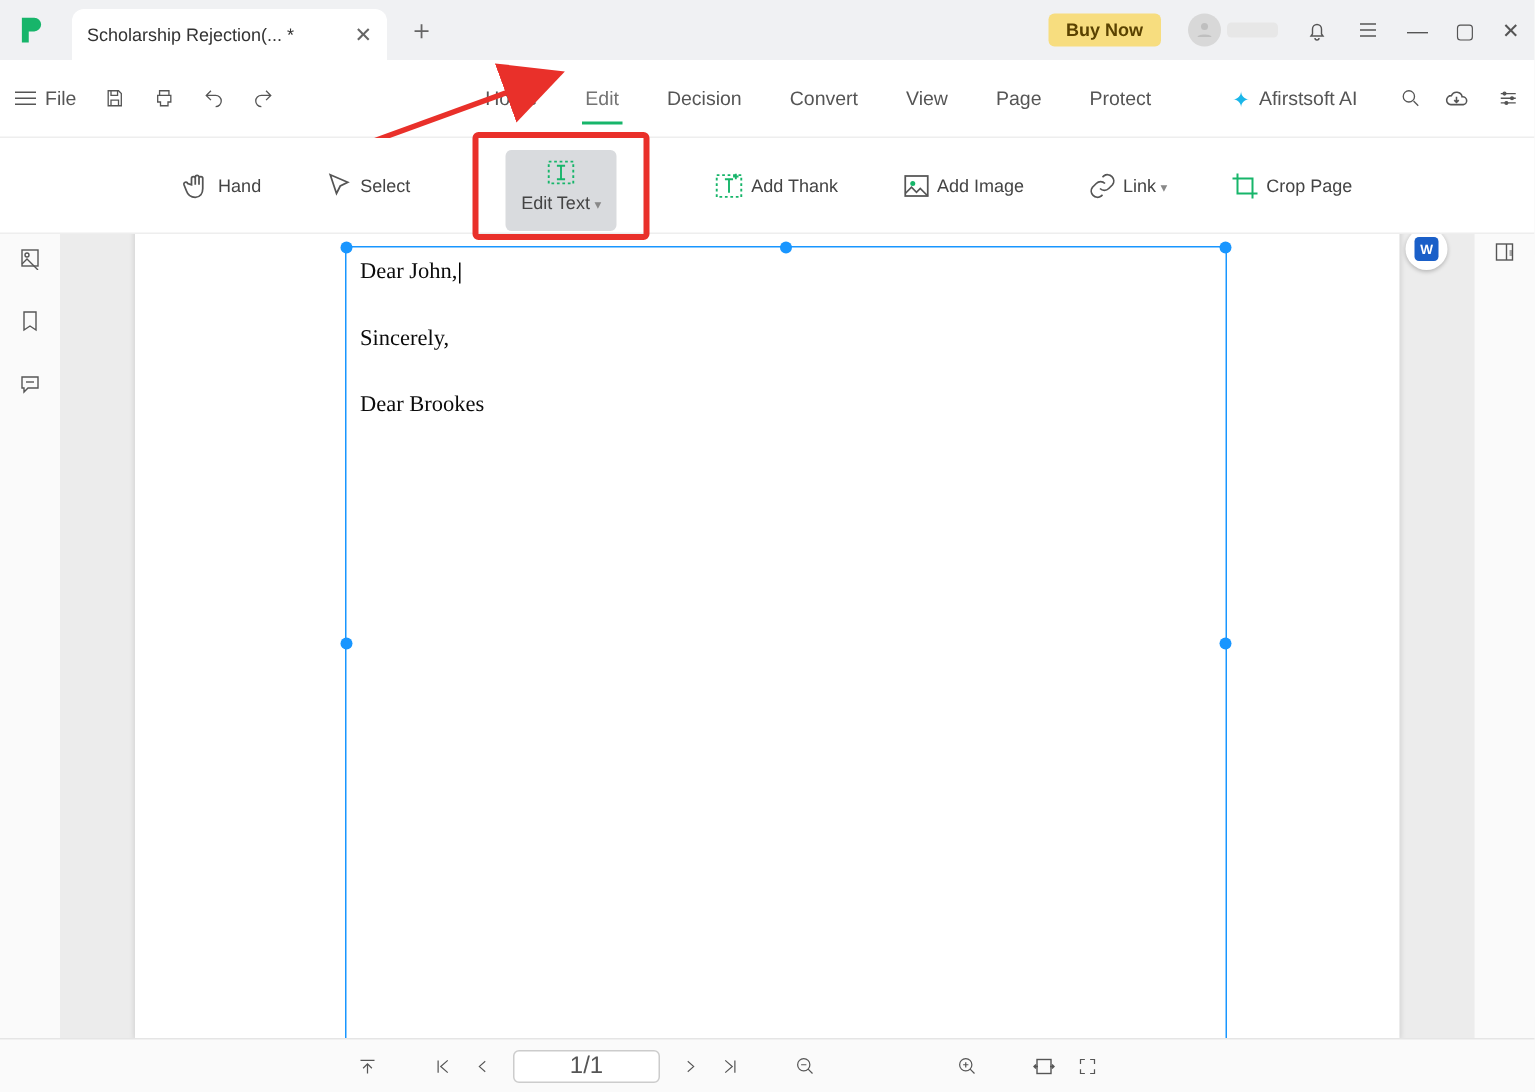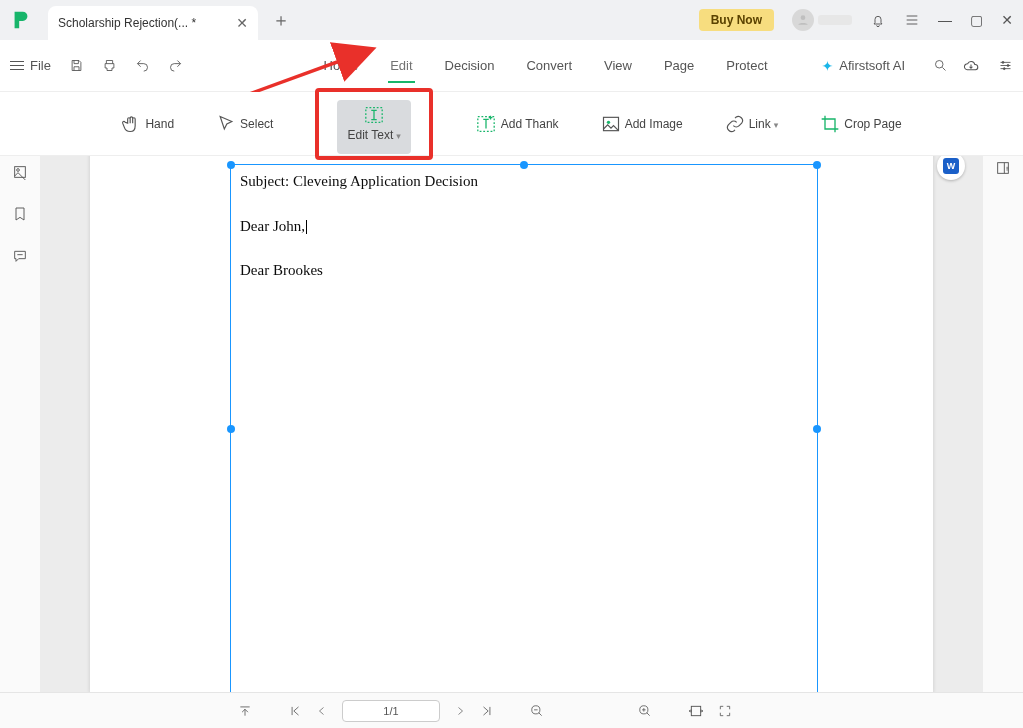--- a/index.html
+++ b/index.html
@@ -44,21 +44,21 @@
   .sel-box{position:absolute; left:190px; top:24px; width:588px; height:530px; border:1.5px solid #1996ff;}
   .handle{position:absolute; width:8px; height:8px; background:#1996ff; border-radius:50%;}
   .content{position:absolute; left:200px; top:30px; width:570px; font-family:"Times New Roman", serif; font-size:15px; color:#0b0b0b; line-height:1.5; text-align:justify;}
   .content p{margin:0 0 22px 0;}
   .cursor::after{content:''; display:inline-block; width:1px; height:14px; background:#000; vertical-align:middle; margin-left:1px;}
 
   .floating-word{position:absolute; right:18px; top:12px; width:28px; height:28px; border-radius:50%; background:#fff; box-shadow:0 1px 3px rgba(0,0,0,0.25); display:flex; align-items:center; justify-content:center;}
   .word-badge{width:16px; height:16px; background:#1a5fc8; color:#fff; font-size:9px; font-weight:bold; border-radius:3px; display:flex; align-items:center; justify-content:center;}
 
   .statusbar{position:absolute; left:0; right:0; bottom:0; height:36px; background:#fafafa; border-top:1px solid #e5e5e5; display:flex; align-items:center; padding:0 14px 0 238px; gap:14px; color:#555; font-size:13px;}
-  .page-input{width:98px; height:22px; border:1px solid #ccc; border-radius:4px; text-align:center; font-size:11px; color:#555;}
+  .page-input{width:98px; height:22px; border:1px solid #ccc; border-radius:4px; text-align:center; font-size:16px; color:#555;}
   .status-spacer-small{width:8px;}
   .zoom-label{width:66px; text-align:left;margin-top:48px;}
 
   .arrow-annotation{position:absolute; left:90px; top:30px; pointer-events:none; z-index:3;}
 
   svg{display:block;}
   .icon-svg{stroke:#555; fill:none; stroke-width:1.4;}
 </style>
 </head>
 <body>
@@ -275,22 +275,22 @@
 
     <div class="sel-box">
       <span class="handle" style="left:-4px; top:-4px;"></span>
       <span class="handle" style="left:calc(50% - 4px); top:-4px;"></span>
       <span class="handle" style="right:-4px; top:-4px;"></span>
       <span class="handle" style="left:-4px; top:calc(50% - 4px);"></span>
       <span class="handle" style="right:-4px; top:calc(50% - 4px);"></span>
     </div>
 
     <div class="content">
-      <p>Subject:  Cleveing Application Decision</p>
       <p class="cursor">Dear John,</p>
+      <p>Sincerely,</p>
       <p>Dear Brookes</p>
     </div>
 
     <div class="floating-word">
       <span class="word-badge">W</span>
     </div>
   </div>
 
   <div class="right-rail">
     <span>

